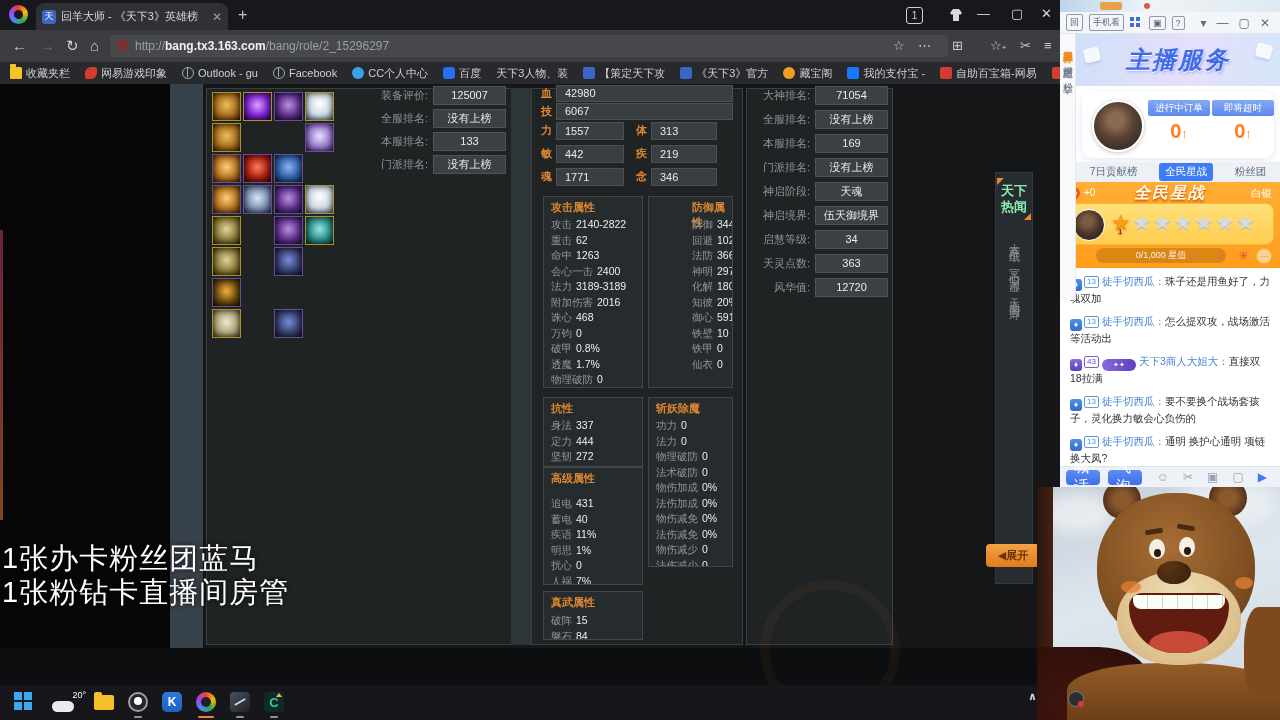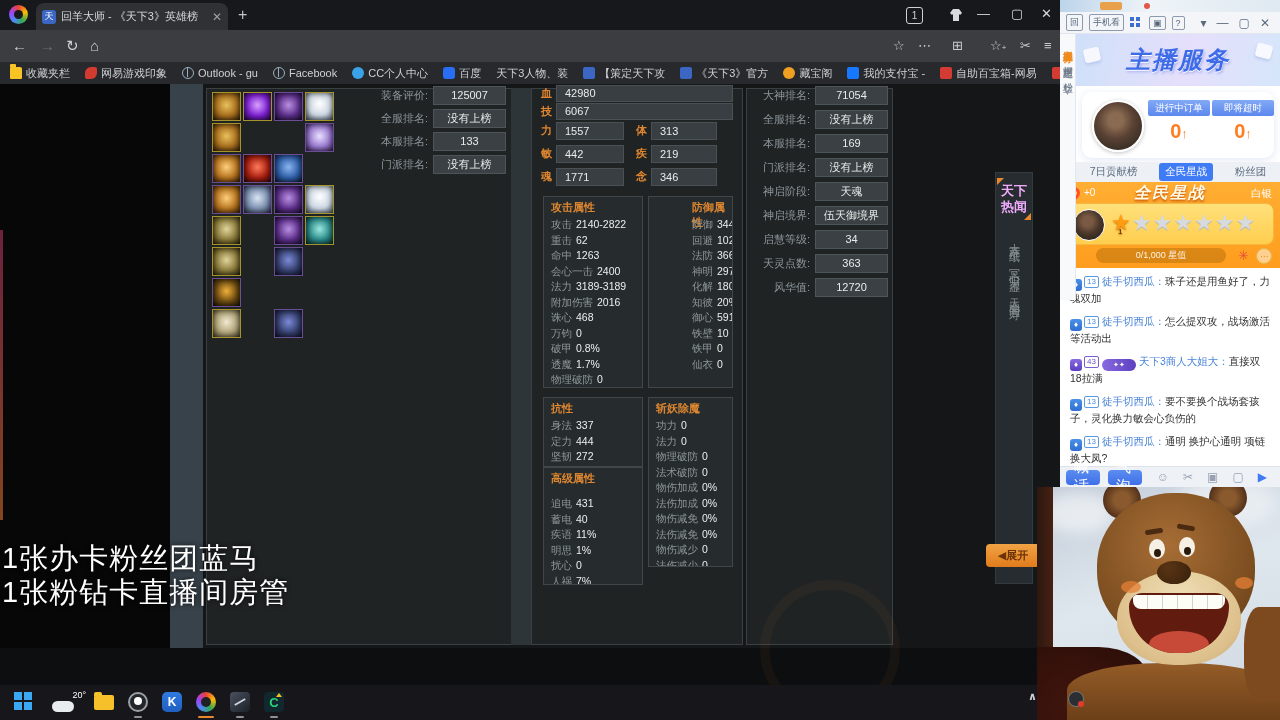--- a/index.html
+++ b/index.html
@@ -106,21 +106,21 @@
   #p-attack{left:543px;top:196px;width:100px;height:192px;}
   #p-defense{left:648px;top:196px;width:85px;height:192px;padding-left:43px;}
   #p-resist{left:543px;top:397px;width:100px;height:70px;}
   #p-slay{left:648px;top:397px;width:85px;height:170px;}
   #p-advanced{left:543px;top:467px;width:100px;height:118px;}
   #p-advanced .stitle{margin-bottom:8px;}
   #p-true{left:543px;top:591px;width:100px;height:49px;}
   #p-true .stitle{margin-bottom:1px;}
   
   #news{left:995px;top:172px;width:38px;height:412px;background:#262c30;border:1px solid #343b3f;box-sizing:border-box;}
-  .ntitle{margin:7px 3px 0;color:#f0abfc;font-weight:bold;font-size:13px;line-height:16px;text-align:center;position:relative;padding:3px 0;}
+  .ntitle{margin:7px 3px 0;color:#86efac;font-weight:bold;font-size:13px;line-height:16px;text-align:center;position:relative;padding:3px 0;}
   .ntitle::before{content:"";position:absolute;left:-2px;top:-2px;width:0;height:0;border-left:7px solid #e8872e;border-bottom:7px solid transparent;}
   .ntitle::after{content:"";position:absolute;right:-2px;bottom:-2px;width:0;height:0;border-right:7px solid #e8872e;border-top:7px solid transparent;}
   .vtext{writing-mode:vertical-rl;text-orientation:upright;font-size:11px;color:#848c90;letter-spacing:3px;
     margin:16px auto 0;height:290px;display:block;}
   #expand{left:986px;top:544px;width:54px;height:23px;background:linear-gradient(180deg,#f2a344,#e07c1c);
     border-radius:4px;color:#6b3208;font-weight:bold;font-size:11px;display:flex;align-items:center;justify-content:center;z-index:5;}
   
   #overlay{left:2px;top:541px;z-index:80;color:#fff;font-size:29px;line-height:34px;font-weight:500;
     letter-spacing:1px;text-shadow:0 0 5px rgba(0,0,0,.9);}
   
@@ -274,20 +274,24 @@
     <div class="abs wicon" style="left:1011px;">▢</div>
     <div class="abs wicon" style="left:1041px;">✕</div>
   </div>
 
   <div class="abs" id="toolbar">
     <div class="abs navic" style="left:12px;">←</div>
     <div class="abs navic" style="left:40px;color:#6b6e72;">→</div>
     <div class="abs navic" style="left:66px;">↻</div>
     <div class="abs navic" style="left:90px;">⌂</div>
   </div>
+  <div class="abs" id="urlfield">
+    <span class="shield"></span>
+    <span class="urltext"><span>http://</span><span class="urlhost">bang.tx3.163.com</span><span>/bang/role/2_15296297</span></span>
+  </div>
   <div class="abs uricon" style="left:893px;">☆</div>
   <div class="abs uricon" style="left:918px;">⋯</div>
   <div class="abs uricon" style="left:952px;">⊞</div>
   <div class="abs uricon" style="left:990px;">☆<span style="font-size:8px;">+</span></div>
   <div class="abs uricon" style="left:1020px;">✂</div>
   <div class="abs uricon" style="left:1044px;">≡</div>
 
   <div class="abs" id="bookmarks">
       <div class="bm">
         <span class="bi bi-folder"></span>
@@ -473,20 +477,25 @@
     </div>
   <div class="sbox" id="p-advanced">
       <div class="stitle">高级属性</div>
       <div class="srow"><span class="sk">追电</span><span class="sv">431</span></div>
       <div class="srow"><span class="sk">蓄电</span><span class="sv">40</span></div>
       <div class="srow"><span class="sk">疾语</span><span class="sv">11%</span></div>
       <div class="srow"><span class="sk">明思</span><span class="sv">1%</span></div>
       <div class="srow"><span class="sk">扰心</span><span class="sv">0</span></div>
       <div class="srow"><span class="sk">人祸</span><span class="sv">7%</span></div>
     </div>
+  <div class="sbox" id="p-true">
+      <div class="stitle">真武属性</div>
+      <div class="srow"><span class="sk">破阵</span><span class="sv">15</span></div>
+      <div class="srow"><span class="sk">磐石</span><span class="sv">84</span></div>
+    </div>
 
   <div class="abs" id="rrank">
       <div class="rrow">
         <span class="rlab">大神排名:</span>
         <span class="rval">71054</span>
       </div>
       <div class="rrow">
         <span class="rlab">全服排名:</span>
         <span class="rval">没有上榜</span>
       </div>

